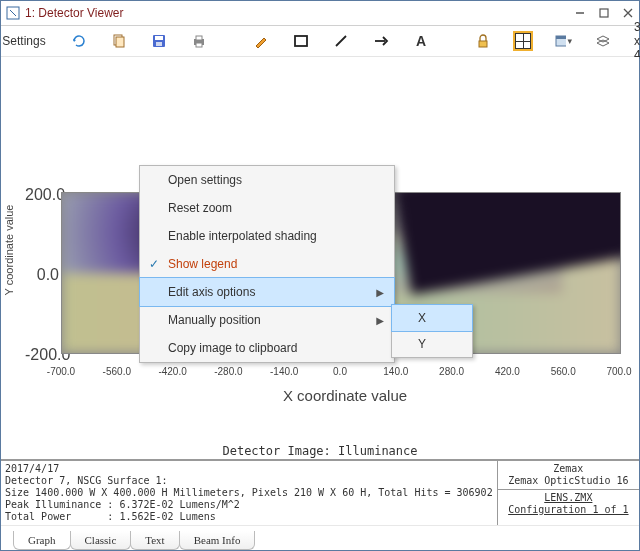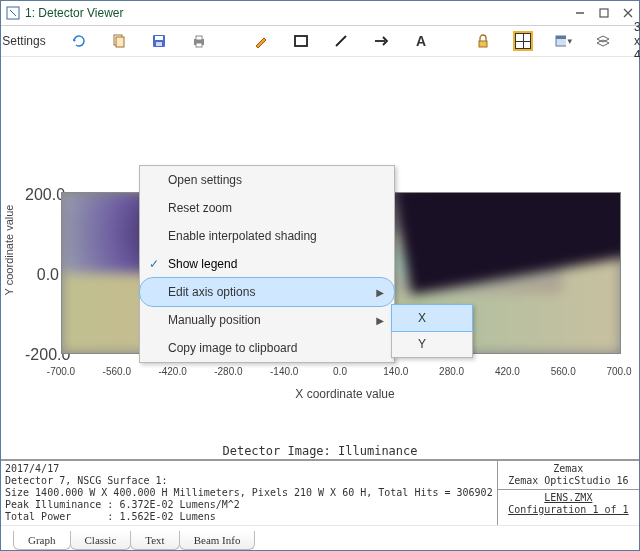--- a/index.html
+++ b/index.html
@@ -1,46 +1,46 @@
 <!DOCTYPE html>
 <html><head>
 <meta charset="utf-8">
 <style>
 html,body{margin:0;padding:0;font-family:"Segoe UI",Tahoma,sans-serif;font-size:12px;color:#333;background:#fff;}
 .window{width:640px;height:551px;border:1px solid #5a7aa0;box-sizing:border-box;position:relative;background:#fff;display:flex;flex-direction:column;}
 .titlebar{height:24px;background:#fff;display:flex;align-items:center;padding:0 4px;border-bottom:1px solid #d0d0d0;}
 .titlebar .ticon{width:16px;height:16px;margin-right:4px;display:flex;align-items:center;justify-content:center;}
-.titlebar .title{flex:1;color:#14532d;}
+.titlebar .title{flex:1;color:#7f1d1d;}
 .winbtns{display:flex;gap:10px;}
 .winbtn{width:14px;height:14px;display:flex;align-items:center;justify-content:center;color:#555;}
 .toolbar{height:30px;display:flex;align-items:center;padding:0 4px;border-bottom:1px solid #e5e5e5;gap:16px;}
 .tbtn{min-width:18px;height:22px;display:flex;align-items:center;justify-content:center;padding:0 3px;border-radius:2px;}
 .tsep{width:1px;height:20px;background:#d0d0d0;margin:0 3px;}
 .settings{display:flex;align-items:center;gap:4px;}
 .chev{width:16px;height:16px;border:1px solid #bbb;border-radius:8px;display:flex;align-items:center;justify-content:center;}
 .dd{font-size:9px;color:#555;margin-left:1px;}
 .plotarea{flex:1;position:relative;background:#fff;}
 .ylabel{position:absolute;left:8px;top:50%;transform:translate(-50%,-50%) rotate(-90deg);transform-origin:center;color:#444;font-size:11px;white-space:nowrap;}
-.xlabel{position:absolute;left:60px;right:10px;top:330px;text-align:center;color:#444;font-size:12px;}
+.xlabel{position:absolute;left:60px;right:10px;top:330px;text-align:center;color:#444;font-size:15px;}
 .plot{position:absolute;left:60px;top:135px;width:558px;height:160px;border:1px solid #888;background:#888;overflow:hidden;}
 .tex{position:absolute;inset:0;filter:blur(6px);}
 .tex .b1{position:absolute;left:0;top:0;width:230px;height:80px;background:radial-gradient(circle, #2a1a40, #6b5aa0, #9aa0b0);}
 .tex .b2{position:absolute;right:-40px;top:-30px;width:260px;height:110px;background:#1a1025;transform:rotate(-10deg);}
 .tex .b3{position:absolute;left:0;bottom:0;right:0;height:110px;background:linear-gradient(90deg,#c0c090,#c8b890,#b0c0a0,#c8c0a0);}
 .tex .b4{position:absolute;left:200px;top:40px;width:300px;height:60px;background:radial-gradient(ellipse,#a0c0b0,#b0a090);}
 .yticks{position:absolute;left:24px;top:130px;width:34px;}
 .ytick{position:absolute;right:0;font-size:16px;color:#444;text-align:right;width:34px;}
 .xticks{position:absolute;left:60px;top:300px;width:558px;}
 .xtick{position:absolute;font-size:10px;color:#444;transform:translateX(-50%);margin-top:9px;}
 .ctxmenu{position:absolute;left:138px;top:108px;width:254px;background:#f5f5f5;border:1px solid #b8b8b8;box-shadow:2px 2px 4px rgba(0,0,0,0.2);}
 .mrow{height:28px;display:flex;align-items:center;position:relative;}
 .mrow .mgutter{width:28px;display:flex;align-items:center;justify-content:center;}
 .mrow .mlabel{flex:1;padding-right:20px;font-size:12px;color:#333;}
-.mrow.disabled .mlabel{color:#000000;}
-.mrow.hover{background:#cfe8ff;outline:1px solid #7ab8f0;border-radius:13px;}
+.mrow.disabled .mlabel{color:#c2410c;}
+.mrow.hover{background:#cfe8ff;outline:1px solid #7ab8f0;}
 .mrow .marrow{position:absolute;right:10px;font-size:10px;color:#555;}
 .submenu{position:absolute;left:390px;top:247px;width:80px;background:#f5f5f5;border:1px solid #b8b8b8;box-shadow:2px 2px 4px rgba(0,0,0,0.2);}
 .srow{height:26px;display:flex;align-items:center;}
 .srow .sgutter{width:26px;}
 .srow .slabel{flex:1;font-size:12px;}
 .srow.hover{background:#cfe8ff;outline:1px solid #7ab8f0;}
 .check{color:#2a7ab0;font-size:12px;}
 .infobox{border-top:1px solid #999;display:flex;font-family:Consolas,monospace;font-size:10px;line-height:1.2;}
 .infohdr{border-bottom:1px solid #999;text-align:center;font-size:12px;font-family:Consolas,monospace;padding:1px 0;}
 .infoL{flex:1;border-right:1px solid #999;padding:2px 4px;white-space:pre;}

